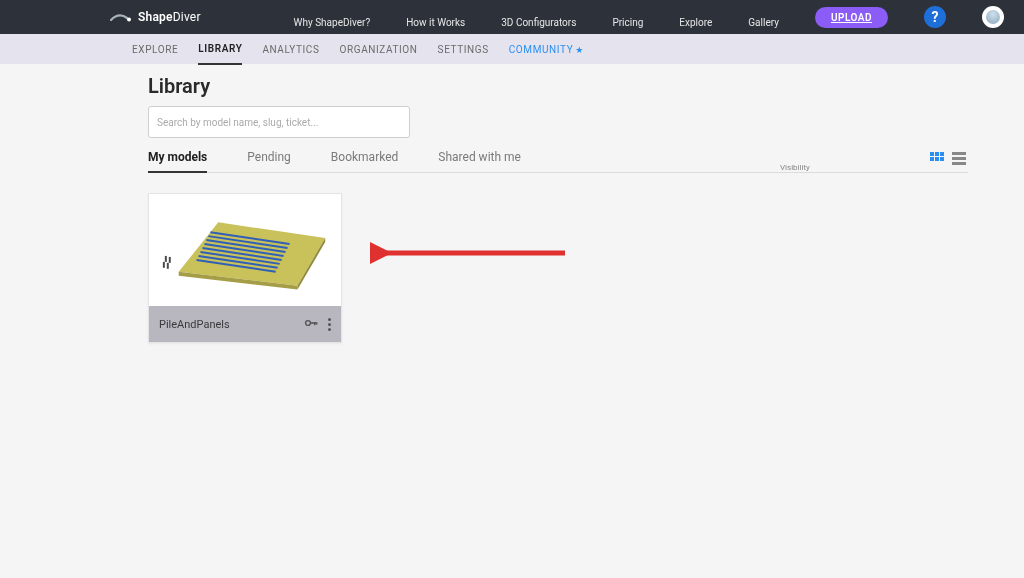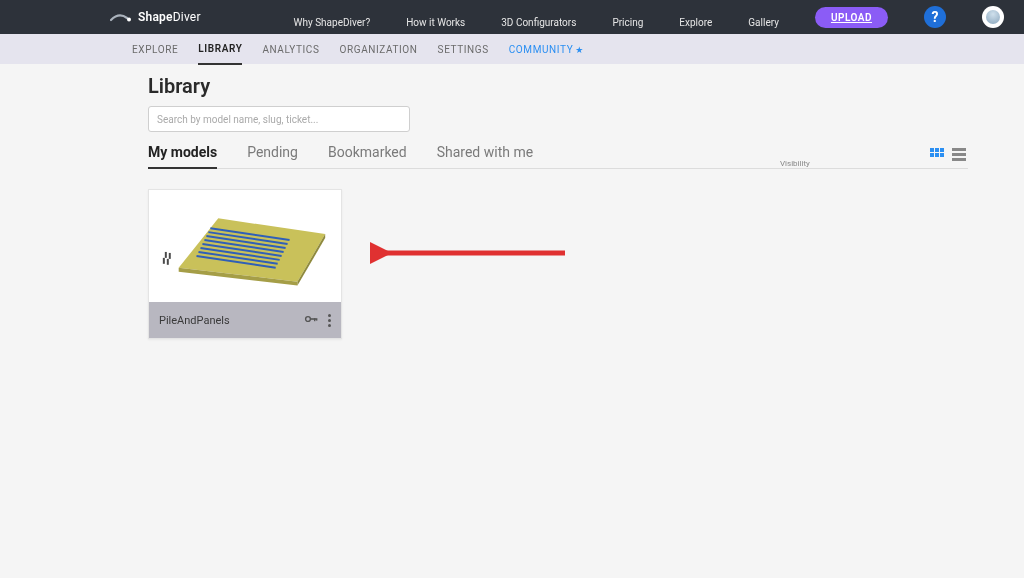--- a/index.html
+++ b/index.html
@@ -22,27 +22,27 @@
   
   .secnav { background: #e5e4ee; height: 30px; display:flex; align-items:center; padding: 0 0 0 132px; gap: 20px; font-size: 10px; letter-spacing: .6px; color: #6b6b6b; }
   .secnav-item { cursor:pointer; padding: 9px 0; }
   .secnav-item.active { color:#222; font-weight:600; border-bottom: 2px solid #333; }
   .secnav-item.community { color:#2b8ff2; }
   .star { color:#2b8ff2; font-size:9px; margin-left:2px; }
 
   
   .page { padding: 10px 56px 0 148px; }
   .page-title { font-size: 20px; font-weight: 600; color:#2a2a2a; margin-bottom: 8px; }
-  .search-box { width: 262px; height: 26px; border:1px solid #cfcfcf; border-radius: 3px; padding: 7px 8px; font-size: 10px; color:#888; display:flex; align-items:center; background:#fff; }
+  .search-box { width: 262px; height: 32px; border:1px solid #cfcfcf; border-radius: 3px; padding: 7px 8px; font-size: 10px; color:#888; display:flex; align-items:center; background:#fff; }
   .search-box input { border:none; outline:none; width:100%; font-size:10px; color:#555; background:transparent; }
   .search-box input::placeholder { color:#aaa; }
 
   
   .row2 { display:flex; align-items:flex-end; margin-top:12px; border-bottom:1px solid #dcdcdc; }
-  .tabs { display:flex; gap:30px; font-size:14px; color:#7a7a7a; }
+  .tabs { display:flex; gap:40px; font-size:12px; color:#7a7a7a; }
   .tab { padding-bottom:7px; cursor:pointer; white-space:nowrap; }
   .tab.active { color:#222; font-weight:700; border-bottom:2px solid #333; margin-bottom:-1px; }
   .row2-spacer { flex:1; }
   .vis-wrap { display:flex; flex-direction:column; font-size:9px; color:#777; width: 150px; }
   .vis-label { font-size:8px; color:#888; }
   .vis-select { display:flex; justify-content:space-between; align-items:center; font-size:11px; color:#333; padding: 2px 0 4px; border-bottom:1px solid #bbb; cursor:pointer; }
   .caret { font-size:8px; color:#666; }
   .view-toggles { display:flex; align-items:center; gap:6px; padding-bottom:6px; }
   .view-btn { width:16px; height:14px; cursor:pointer; display:flex; flex-wrap:wrap; gap:1px; align-content:flex-start; }
   .view-btn.grid div { width:4px; height:4px; background:#2b8ff2; }

